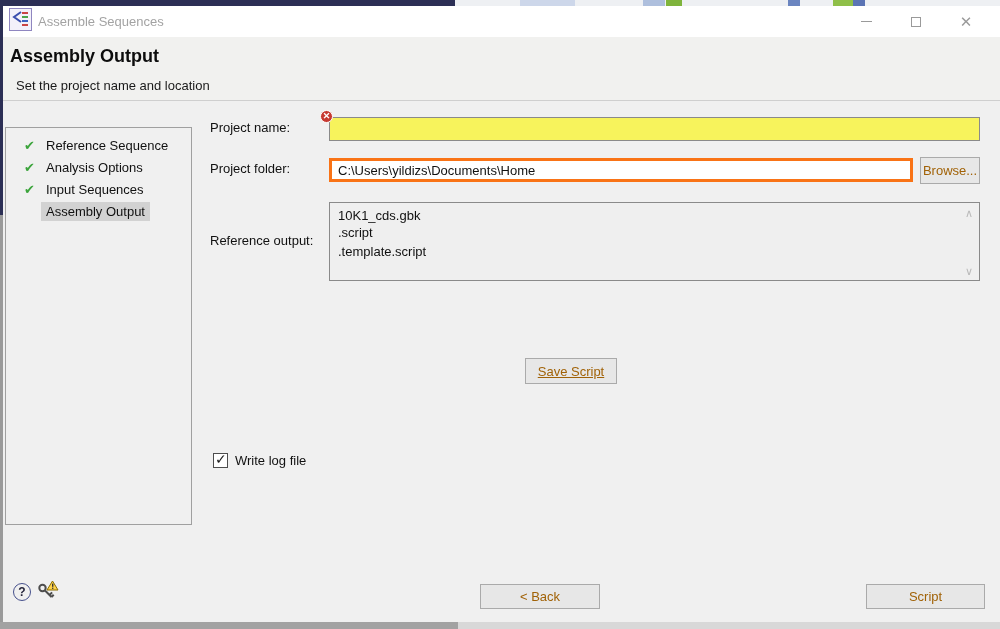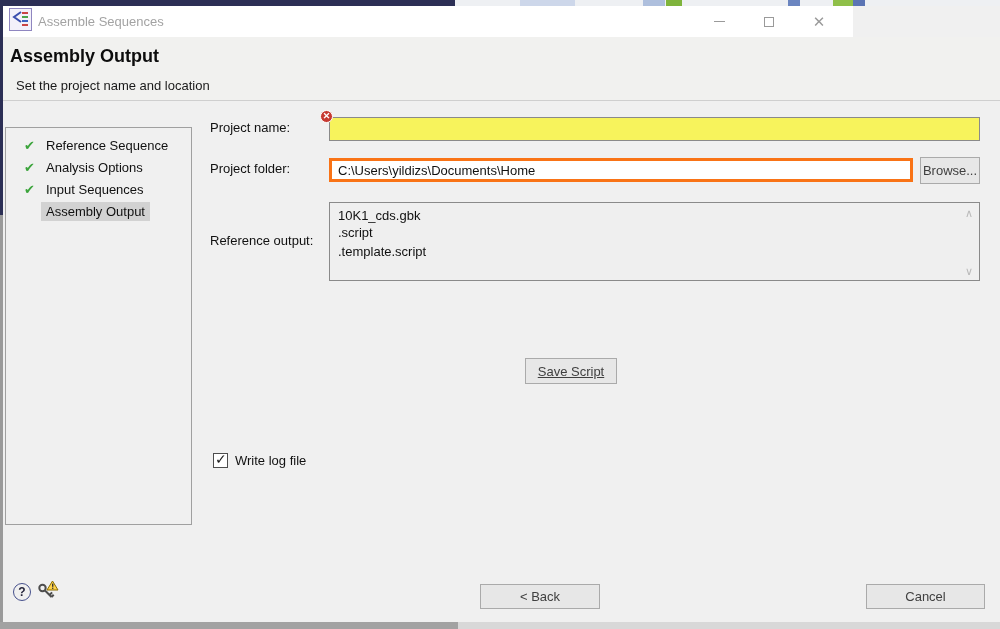--- a/index.html
+++ b/index.html
@@ -13,21 +13,21 @@
   .bg-frag { position:absolute; top:0; height:6px; }
   .bg-strip-left-top { position:absolute; left:0; top:0; width:3px; height:215px; background:#2c2f55; }
   .bg-strip-left-bottom { position:absolute; left:0; top:215px; width:3px; height:414px; background:#9a9a9a; }
   .bg-strip-bottom-l { position:absolute; left:0; top:622px; width:458px; height:7px; background:#a2a2a2; }
   .bg-strip-bottom-r { position:absolute; left:458px; top:622px; width:542px; height:7px; background:#d8d8d8; }
 
   
   .dialog { position:absolute; left:3px; top:6px; width:997px; height:616px; background:#f0f0f0; }
 
   
-  .titlebar { position:absolute; left:0; top:0; width:850px; height:31px; background:#ffffff; }
+  .titlebar { position:absolute; left:0; top:0; width:997px; height:31px; background:#ffffff; }
   .app-icon { position:absolute; left:6px; top:2px; width:23px; height:23px; }
   .win-title { position:absolute; left:35px; top:0; height:31px; line-height:31px;
                font-size:13px; color:#a3a3a3; }
   .win-btn { position:absolute; top:0; width:34px; height:31px; display:flex;
              align-items:center; justify-content:center; color:#9a9a9a; cursor:default; }
   .btn-min { right:117px; } .btn-max { right:67px; } .btn-close { right:17px; }
   .glyph-min { display:block; width:11px; height:0; border-top:1px solid #9a9a9a; }
   .glyph-max { display:block; width:10px; height:10px; border:1px solid #9a9a9a; }
   .glyph-close { font-size:15px; line-height:15px; color:#9a9a9a; }
 
@@ -59,21 +59,21 @@
   .error-badge { position:absolute; left:317px; top:104px; width:13px; height:13px;
                  background:#c63931; border:1px solid #fff; border-radius:50%;
                  color:#fff; font-size:9px; line-height:11px; text-align:center;
                  font-weight:bold; z-index:4; }
 
   
   .input-folder { position:absolute; left:326px; top:152px; width:584px; height:24px;
                   background:#ffffff; border:3px solid #f97316; font-size:13px;
                   padding:0 6px; color:#111; outline:none;
                   font-family:"Liberation Sans", sans-serif; }
-  .btn { background:#e7e7e7; border:1px solid #aaaaaa; font-size:13px; color:#404040;
+  .btn { background:#e7e7e7; border:1px solid #aaaaaa; font-size:13px; color:#a16207;
          font-family:"Liberation Sans", sans-serif; cursor:default; }
   .btn-browse { position:absolute; left:917px; top:151px; width:60px; height:27px; }
 
   
   .listbox { position:absolute; left:326px; top:196px; width:651px; height:79px;
              background:#efefef; border:1px solid #8a8a8a; overflow:hidden; }
   .listbox .item { height:19.5px; line-height:19.5px; padding-left:8px;
                    font-size:13px; color:#111; white-space:nowrap; }
   .listbox .item:first-child { padding-top:3px; }
   .scroll-arrow { position:absolute; right:3px; width:14px; height:14px; color:#b9b9b9;
@@ -191,16 +191,16 @@
 
     <div class="help-btn">?</div>
     <svg class="key-icon" viewBox="0 0 22 21">
       <circle cx="5.5" cy="8" r="3.2" fill="none" stroke="#4d4d4d" stroke-width="2"></circle>
       <path d="M8 10.5 L14.5 17 M12.5 15 l2.6-2.6 M14.5 17 l2.2-2.2" fill="none" stroke="#4d4d4d" stroke-width="2"></path>
       <path d="M15.5 1 L21 10 L10 10 Z" fill="#ffd24a" stroke="#8a6d00" stroke-width="1"></path>
       <rect x="15" y="3.6" width="1.4" height="3.2" fill="#333"></rect>
       <rect x="15" y="7.6" width="1.4" height="1.3" fill="#333"></rect>
     </svg>
     <button class="btn btn-back">&lt; Back</button>
-    <button class="btn btn-cancel">Cancel</button>
+    <button class="btn btn-cancel">Script</button>
 
   </div>
 </div>
 
 </body></html>

